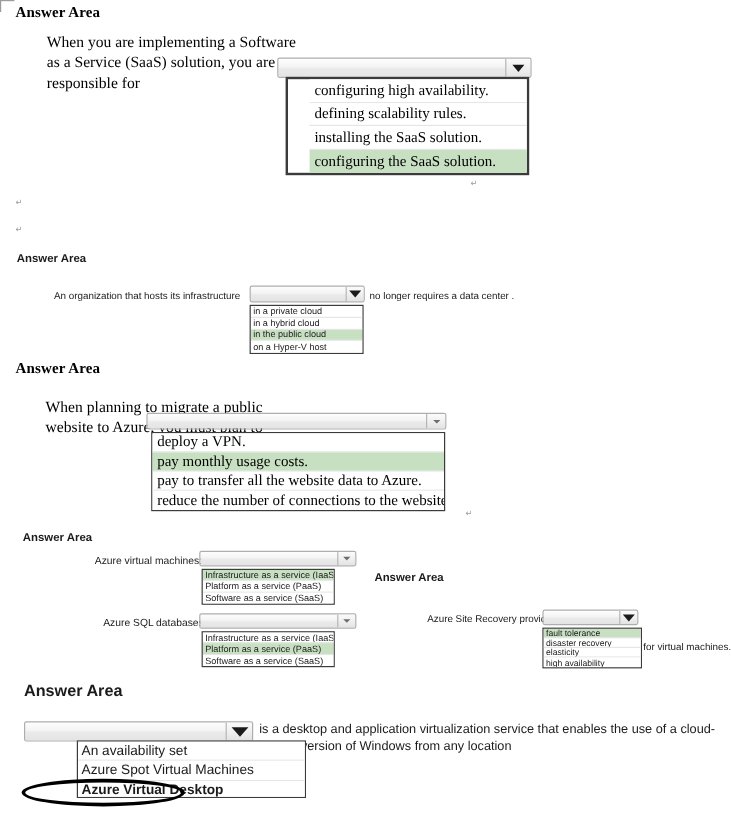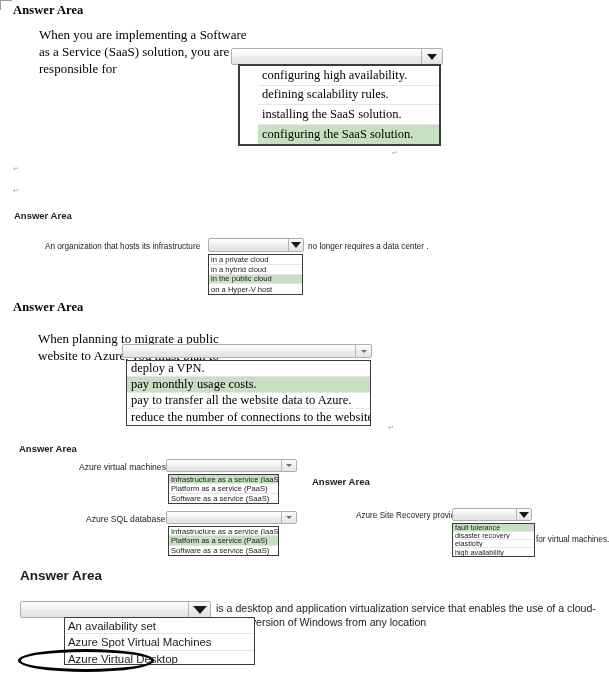--- a/index.html
+++ b/index.html
@@ -354,18 +354,18 @@
   <span>the use of a cloud-hosted version of Windows from any location</span>
 </div>
 
 <div class="abs optlist" style="left:20px; top:617px; width:191px; height:48px;margin-left:44px;">
   <div class="opt" style="height:16.3px;">
     <span class="opt-sans-lg">An availability set</span>
   </div>
   <div class="opt" style="height:16.3px;">
     <span class="opt-sans-lg">Azure Spot Virtual Machines</span>
   </div>
-  <div class="opt" style="height:16.3px;">
+  <div class="opt" style="height:16.3px;font-weight:bold;">
     <span class="opt-sans-lg">Azure Virtual Desktop</span>
   </div>
 </div>
 
 <div class="abs ellipse-annot" style="left:18px; top:649px; width:130px; height:17px;"></div>
 
 </body></html>

